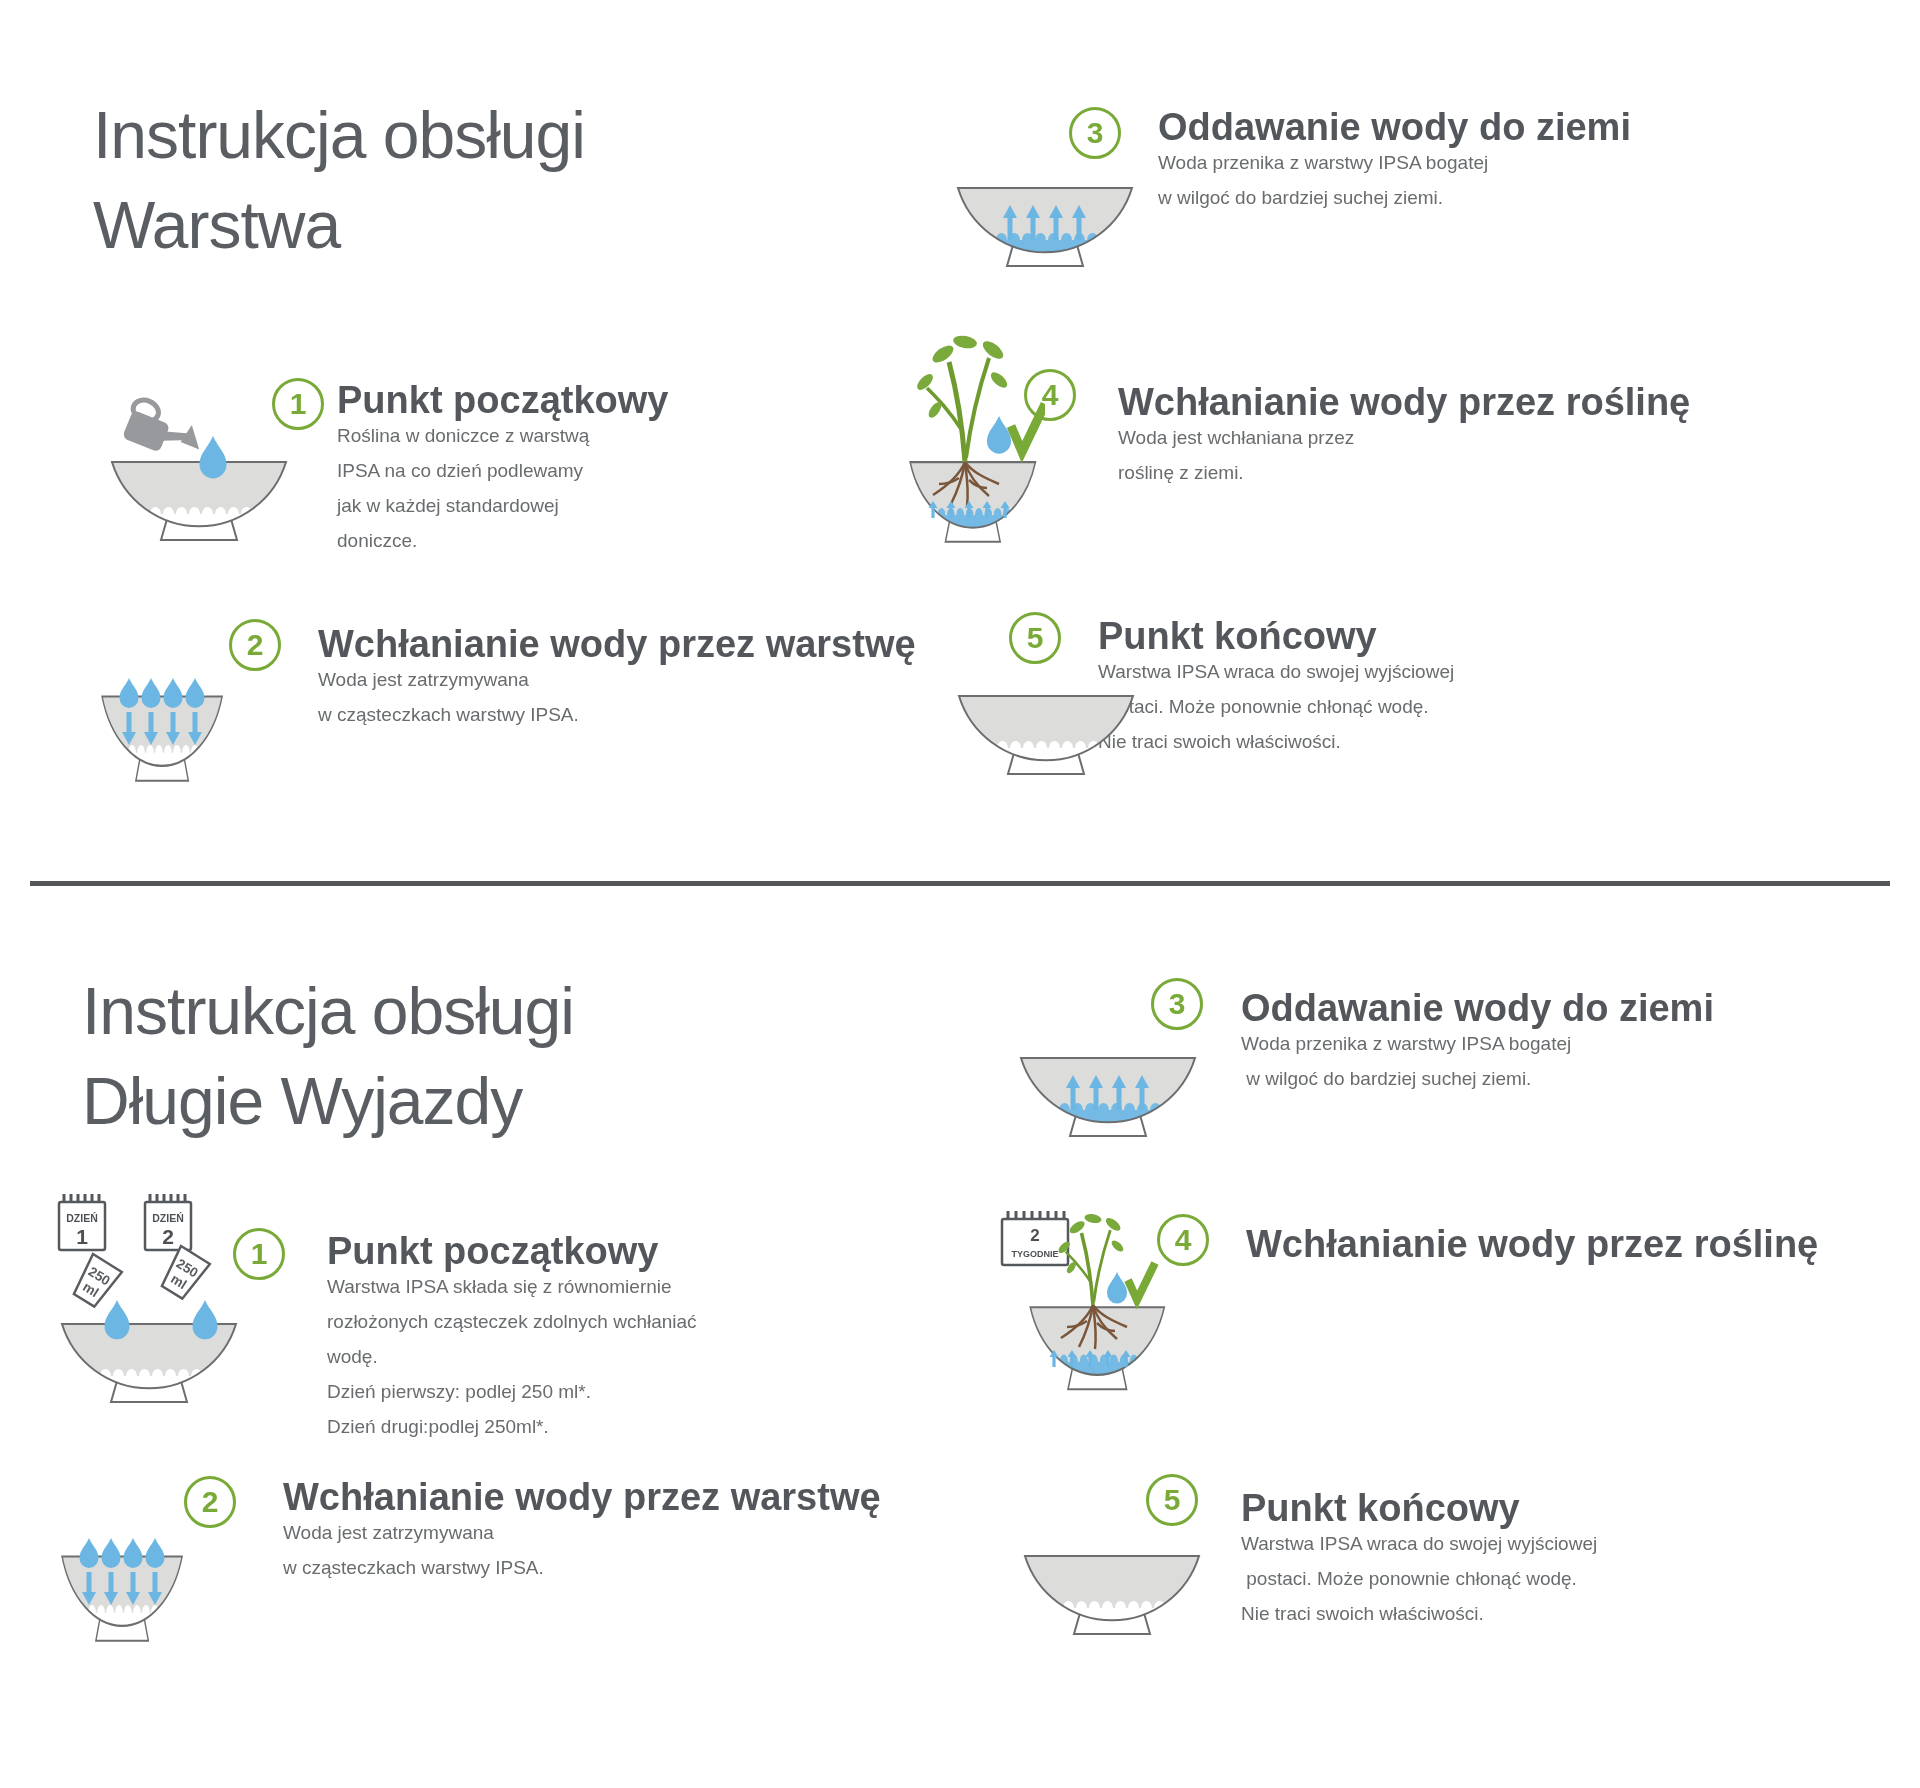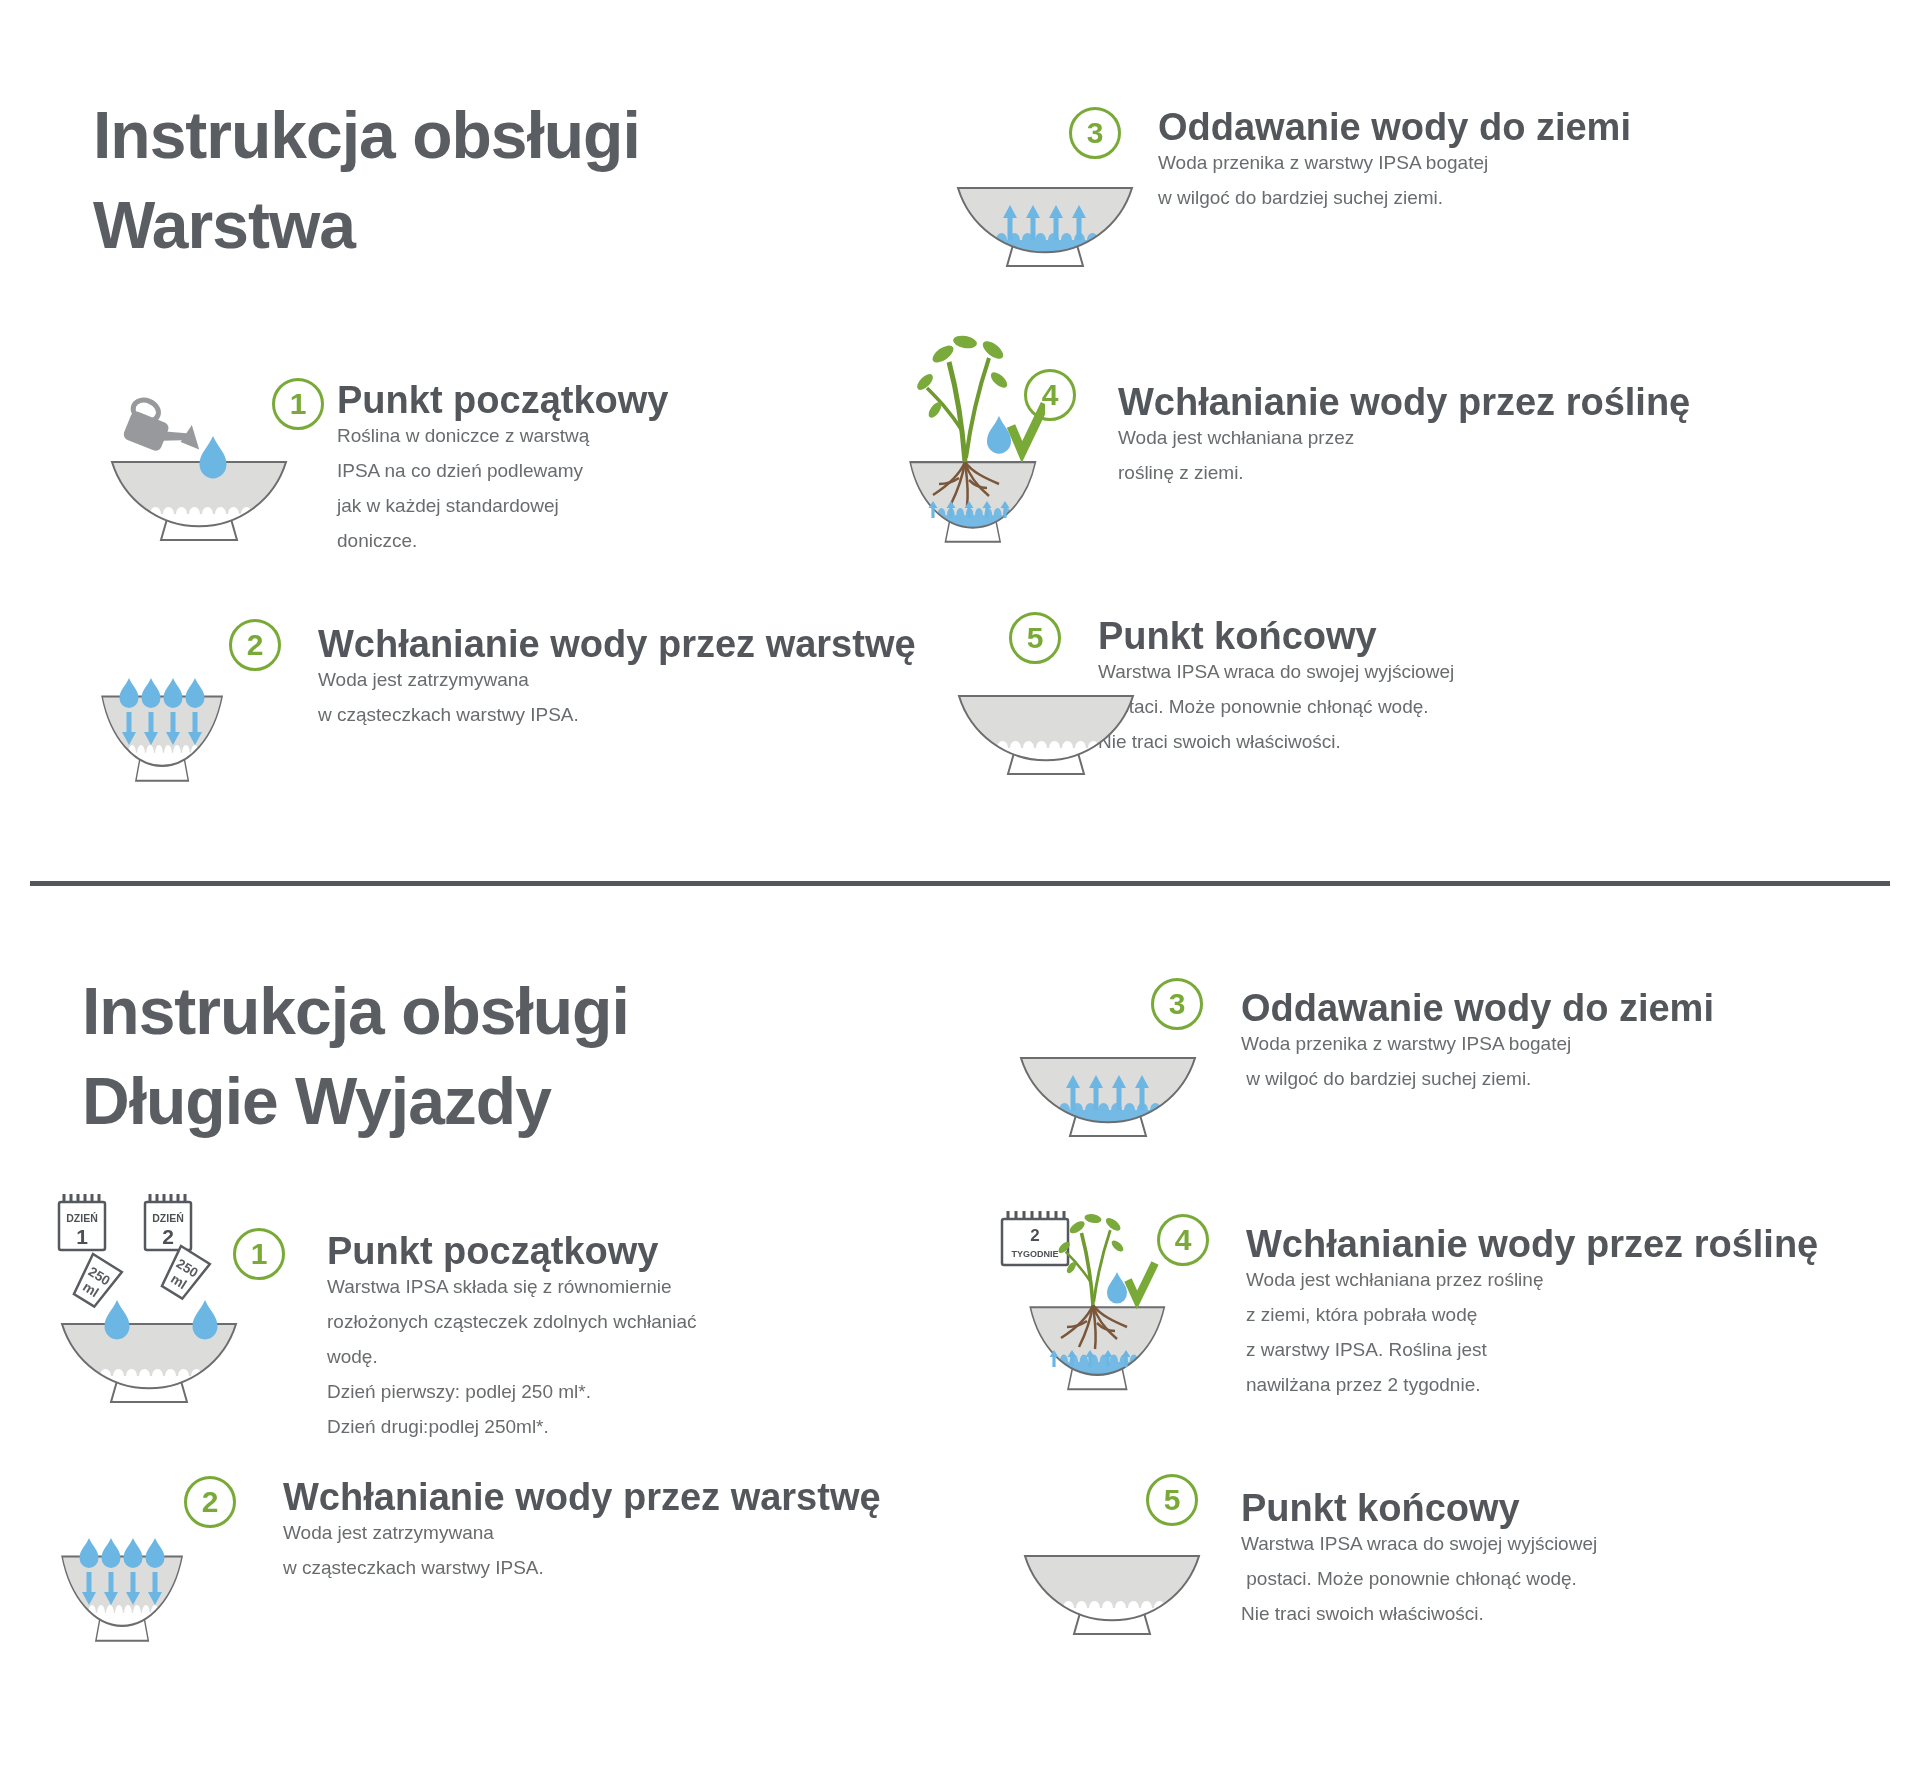--- a/index.html
+++ b/index.html
@@ -1,19 +1,19 @@
 <!DOCTYPE html>
 <html style="--accent-green: #79aa38; --water-blue: #6cb6e3; --wave-blue: #74bae5; --bowl-gray: #dcdcda; --outline-gray: #6b6d6f; --heading-gray: #53565a; --body-gray: #696c6e; --title-gray: #5a5e63;"><head>
 <meta charset="utf-8">
 <style>
   *{margin:0;padding:0;box-sizing:border-box}
   html,body{background:#fff}
   body{width:1920px;height:1788px;position:relative;overflow:hidden;font-family:"Liberation Sans",sans-serif}
   .section{position:absolute;inset:0}
-  .title{position:absolute;font-size:66px;line-height:90px;font-weight:700;color:#5a5e63;letter-spacing:-1px}
+  .title{position:absolute;font-size:66px;line-height:90px;font-weight:400;color:#5a5e63;letter-spacing:-1px}
   .num{position:absolute;width:52px;height:52px;border:3px solid var(--accent-green,#79aa38);border-radius:50%;
        color:var(--accent-green,#79aa38);font-weight:700;font-size:30px;display:flex;align-items:center;justify-content:center;background:#fff}
   .step-text{position:absolute}
   .step-text h3{font-size:38px;line-height:36px;font-weight:700;color:#53565a}
   .step-text p{font-size:19px;line-height:35px;color:#696c6e;white-space:pre-wrap}
   .divider{position:absolute;left:30px;top:881px;width:1860px;height:5px;background:#54575a}
   .icon{position:absolute}
   svg text{font-family:"Liberation Sans",sans-serif}
 </style>
 </head>
@@ -246,24 +246,20 @@
     <use href="#bowl-blue"></use>
     <use href="#arr-up" transform="translate(55,58)"></use>
     <use href="#arr-up" transform="translate(78,58)"></use>
     <use href="#arr-up" transform="translate(101,58)"></use>
     <use href="#arr-up" transform="translate(124,58)"></use>
   </svg>
 
   <div class="num" style="left:1157px;top:1214px">4</div>
   <div class="step-text" style="left:1246px;top:1226px">
     <h3>Wchłanianie wody przez roślinę</h3>
-    <p>Woda jest wchłaniana przez roślinę
-z ziemi, która pobrała wodę
-z warstwy IPSA. Roślina jest
-nawilżana przez 2 tygodnie.</p>
   </div>
   <svg class="icon" style="left:1000px;top:1205px" width="215" height="195" viewBox="0 0 215 195">
     <g transform="translate(2,12)">
       <path d="M6 -6 V6 M14 -6 V6 M22 -6 V6 M30 -6 V6 M38 -6 V6 M46 -6 V6 M54 -6 V6 M62 -6 V6" stroke="#55585c" stroke-width="3"></path>
       <rect x="0" y="2" width="66" height="46" rx="2" fill="#fff" stroke="#55585c" stroke-width="2.5"></rect>
       <text x="33" y="24" font-size="17" font-weight="bold" text-anchor="middle" fill="#4d5054">2</text>
       <text x="33" y="40" font-size="9" font-weight="bold" text-anchor="middle" fill="#4d5054">TYGODNIE</text>
     </g>
     <g transform="translate(28,96) scale(0.77,1.05)">
         <use href="#bowl-blue"></use>

